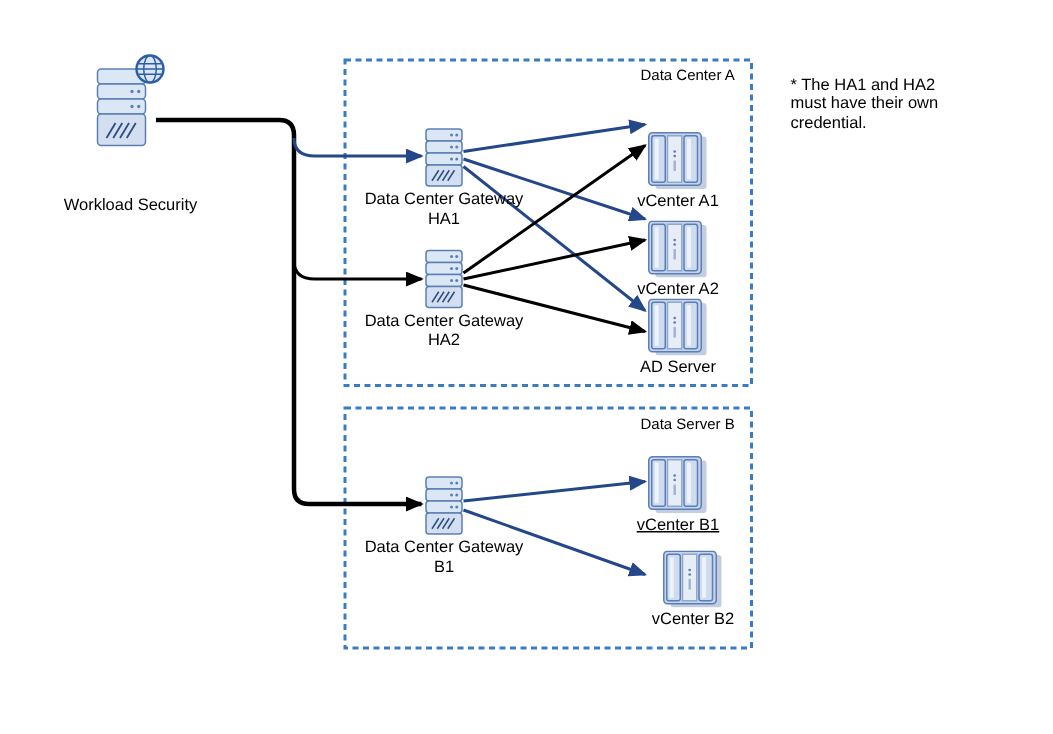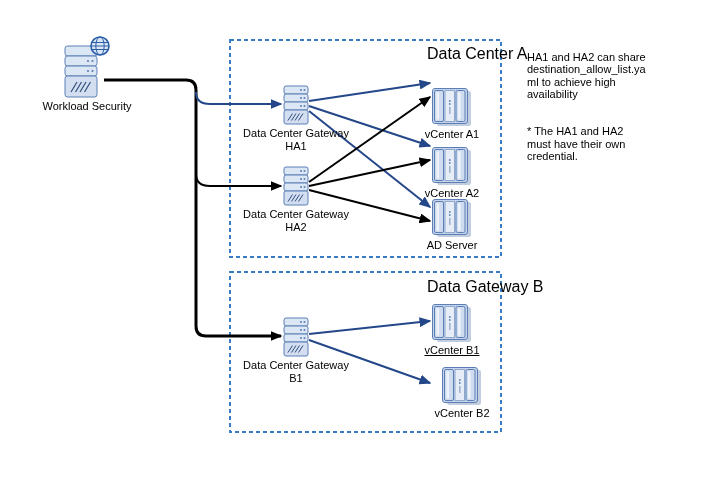--- a/index.html
+++ b/index.html
@@ -6,21 +6,21 @@
   #canvas{
     position:relative;width:702px;height:489px;background:#ffffff;overflow:hidden;
     font-family:"Liberation Sans","DejaVu Sans",sans-serif;color:#000;
   }
   .node{position:absolute;display:flex;flex-direction:column;align-items:center;}
   .nlabel{
     margin-top:2px;font-size:11px;line-height:13px;text-align:center;
     white-space:pre-line;color:#000;
   }
   .box-title{
-    position:absolute;font-size:16px;color:#000;
+    position:absolute;font-size:10px;color:#000;
   }
   .annotation{
     position:absolute;left:527px;top:38px;width:150px;
     font-size:11px;line-height:12.5px;white-space:pre-line;color:#000;
   }
   .annotation p{margin:0 0 12px 0;}
   svg.overlay{position:absolute;left:0;top:0;pointer-events:none;}
   .hidden-defs{position:absolute;width:0;height:0;overflow:hidden;}
 </style>
 </head>
@@ -109,23 +109,23 @@
 
     <path d="M309 182 L430 97" fill="none" stroke="#000000" stroke-width="2" marker-end="url(#arrow-black)"></path>
     <path d="M309 186 L430 160" fill="none" stroke="#000000" stroke-width="2" marker-end="url(#arrow-black)"></path>
     <path d="M309 190 L430 221" fill="none" stroke="#000000" stroke-width="2" marker-end="url(#arrow-black)"></path>
 
     <path d="M309 334 L430 321" fill="none" stroke="#24478A" stroke-width="2" marker-end="url(#arrow-blue)"></path>
     <path d="M309 340 L430 383" fill="none" stroke="#24478A" stroke-width="2" marker-end="url(#arrow-blue)"></path>
   </svg>
 
   <div class="box-title" style="left:427px;top:45px;">Data Center A</div>
-  <div class="box-title" style="left:427px;top:278px;">Data Gateway B</div>
+  <div class="box-title" style="left:427px;top:278px;">Data Server B</div>
 
-  <div class="node" style="left:12px;top:36px;width:150px;">
+  <div class="node" style="left:12px;top:36px;width:150px;gap:31px;">
     <svg width="46" height="62">
         <use href="#sym-server-globe"></use>
       </svg>
     <div class="nlabel">Workload Security</div>
   </div>
 
   <div class="node" style="left:226px;top:85px;width:140px;">
     <svg width="26" height="40">
         <use href="#sym-server"></use>
       </svg>
@@ -178,22 +178,18 @@
   </div>
 
   <div class="node" style="left:402px;top:367px;width:120px;">
     <svg width="40" height="38">
         <use href="#sym-mainframe"></use>
       </svg>
     <div class="nlabel">vCenter B2</div>
   </div>
 
   <div class="annotation">
-    <p>HA1 and HA2 can share
-destination_allow_list.ya
-ml to achieve high
-availability</p>
     <p>* The HA1 and HA2
 must have their own
 credential.</p>
   </div>
 
 </div>
 
 </body></html>

